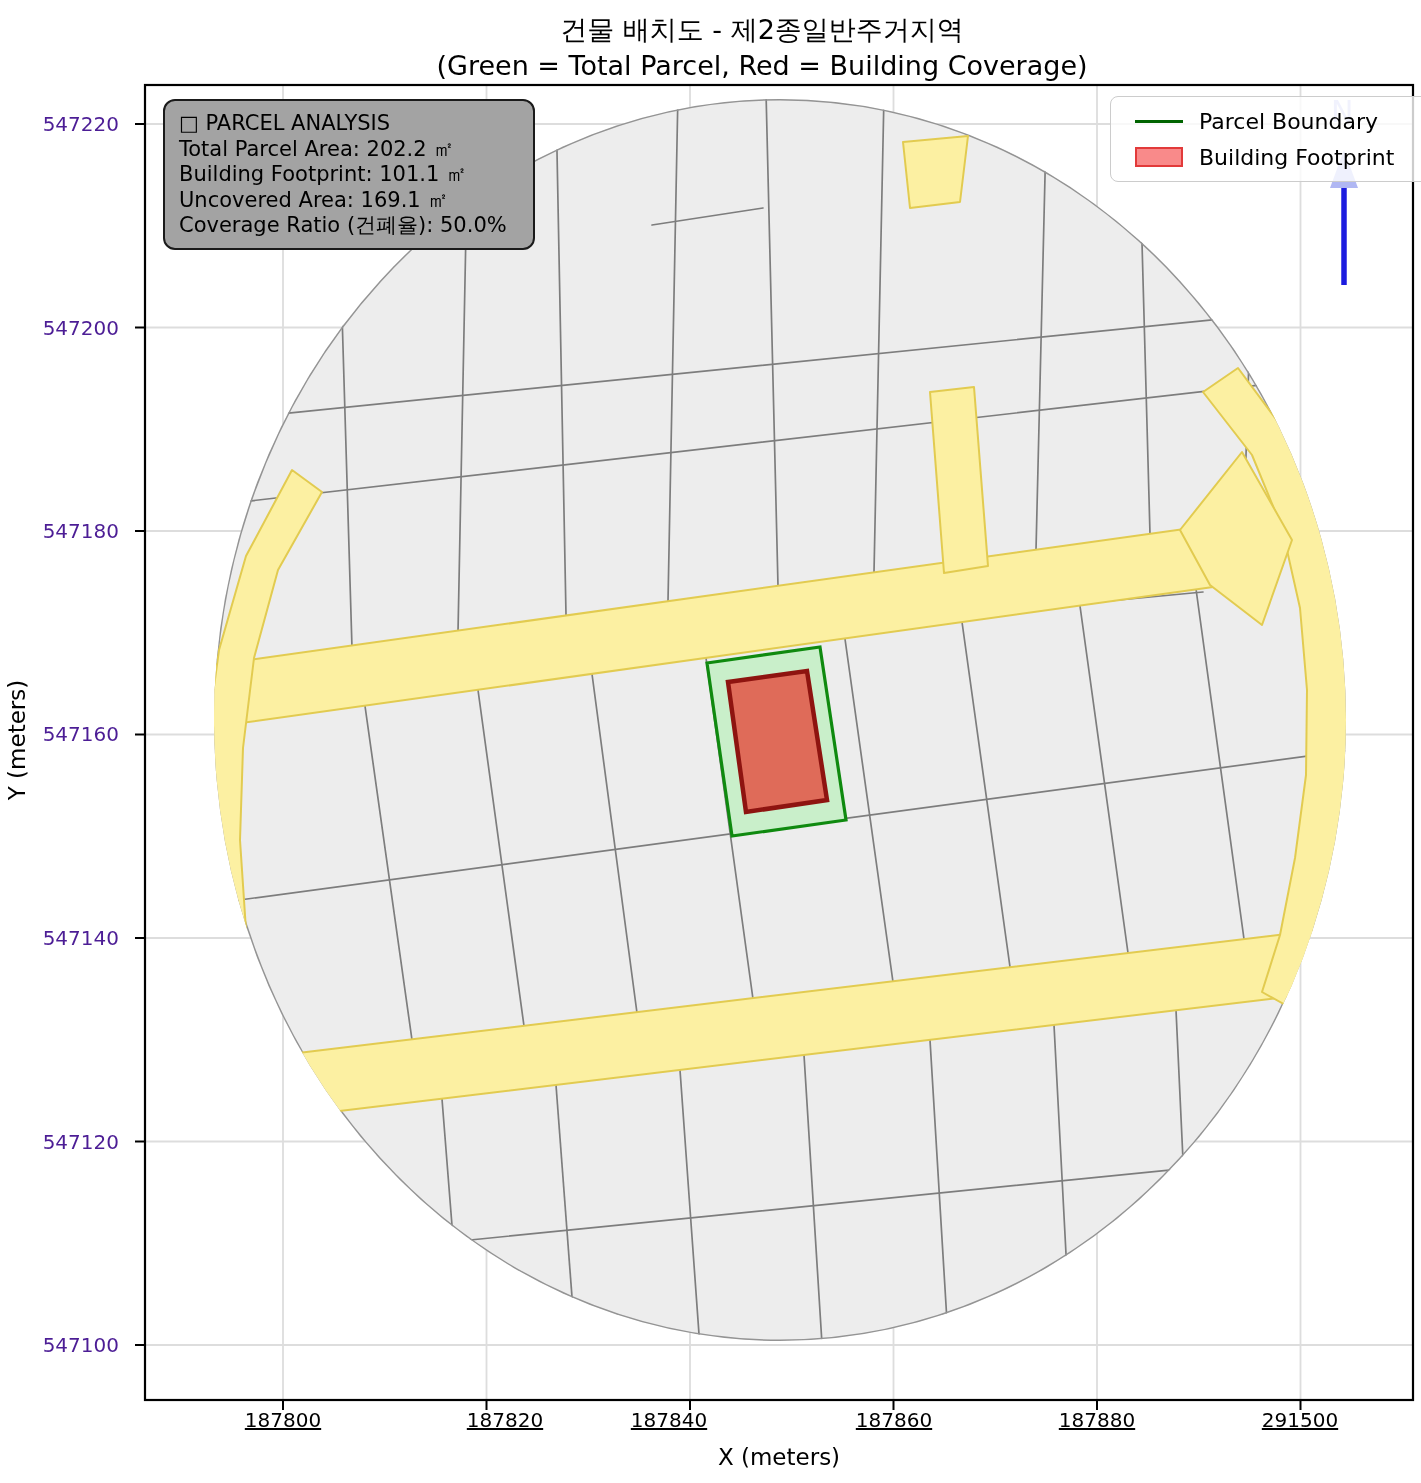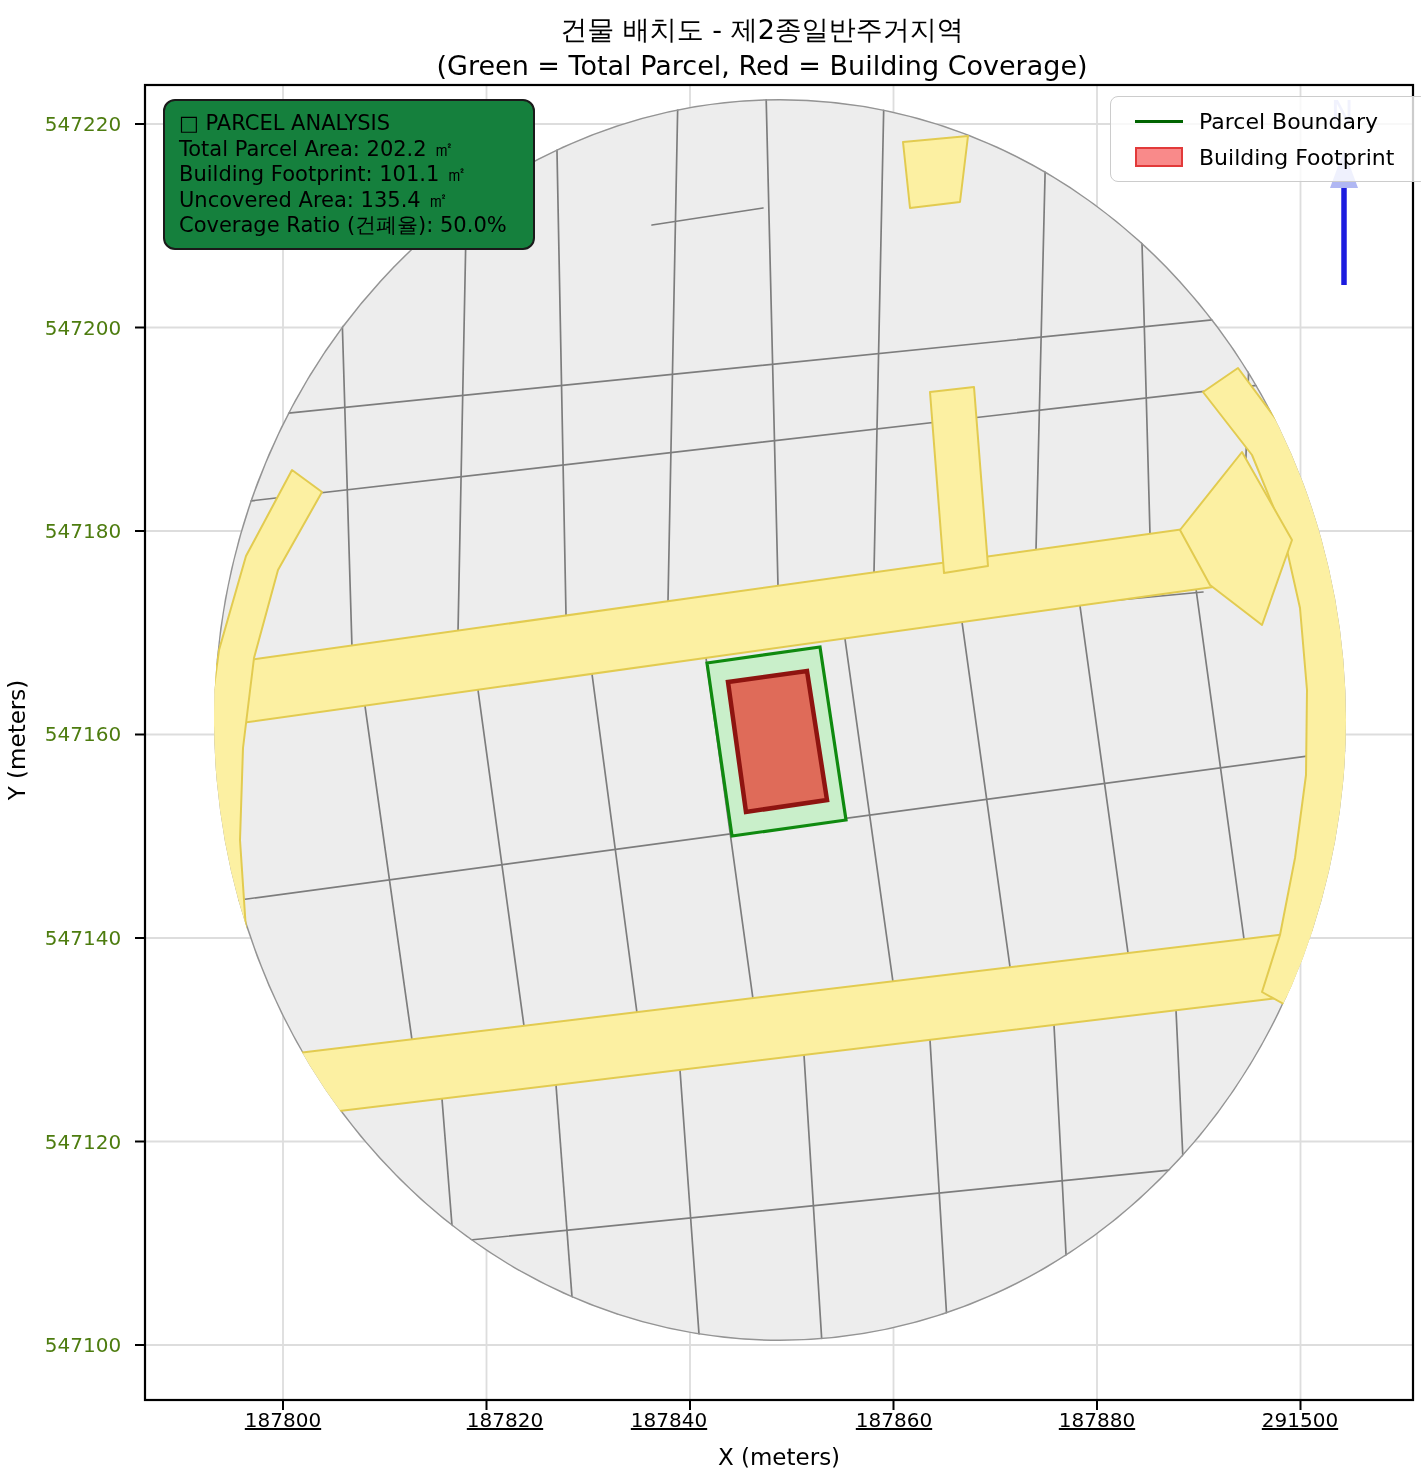--- a/index.html
+++ b/index.html
@@ -19,21 +19,21 @@
     text-align: center;
     color: #000;
     font-size: 27px;
     line-height: 36px;
   }
 
   .info-box {
     position: absolute;
     left: 163px; top: 99px; width: 372px;
     box-sizing: border-box;
-    background: #15803d;
+    background: #a3a3a3;
     border: 2.5px solid #1a1a1a;
     border-radius: 12px;
     padding: 10px 14px 9px 14px;
     color: #000;
     font-size: 21px;
     line-height: 25.5px;
     white-space: nowrap;
     overflow: hidden;
   }
 
@@ -59,22 +59,22 @@
     border: 2px solid #e23a3a; box-sizing: border-box;
     margin-left: 6px; margin-right: 16px; flex: none;
   }
   .legend-label { font-size: 22px; color: #000; }
 
   .x-tick-label {
     position: absolute; width: 140px; top: 1408px;
     text-align: center; font-size: 20px; color: #000; text-decoration: underline;
   }
   .y-tick-label {
-    position: absolute; width: 100px; left: 33px;
-    text-align: center; font-size: 20px; color: #4d7c0f;
+    position: absolute; width: 100px; left: 19px;
+    text-align: right; font-size: 20px; color: #4c1d95;
   }
   .x-axis-label {
     position: absolute; left: 145px; top: 1444px; width: 1268px;
     text-align: center; font-size: 23px; color: #000;
   }
   .y-axis-label {
     position: absolute; left: 4px; top: 922px; width: 364px;
     text-align: center; font-size: 23px; color: #000;
     transform: rotate(-90deg); transform-origin: 0 0;
   }
@@ -189,21 +189,21 @@
 
   <div class="title-block">
     <div>건물 배치도 - 제2종일반주거지역</div>
     <div>(Green = Total Parcel, Red = Building Coverage)</div>
   </div>
 
   <div class="info-box">
     <div>□ PARCEL ANALYSIS</div>
     <div>Total Parcel Area: 202.2 ㎡</div>
     <div>Building Footprint: 101.1 ㎡</div>
-    <div>Uncovered Area: 135.4 ㎡</div>
+    <div>Uncovered Area: 169.1 ㎡</div>
     <div>Coverage Ratio (건폐율): 50.0%</div>
   </div>
 
   <div class="legend">
     <div class="legend-item">
       <span class="legend-swatch-line"></span>
       <span class="legend-label">Parcel Boundary</span>
     </div>
     <div class="legend-item">
       <span class="legend-swatch-patch"></span>

